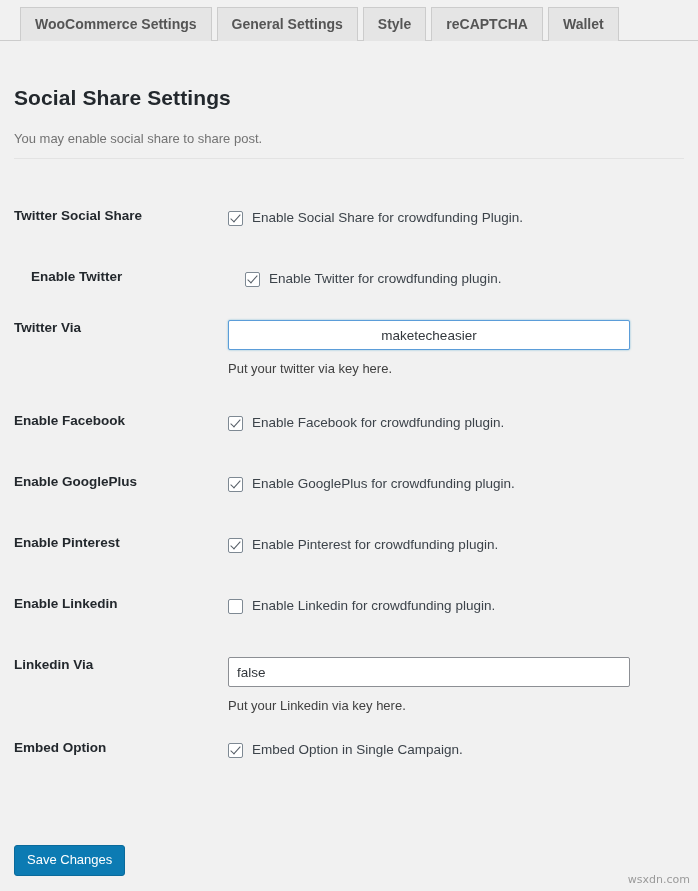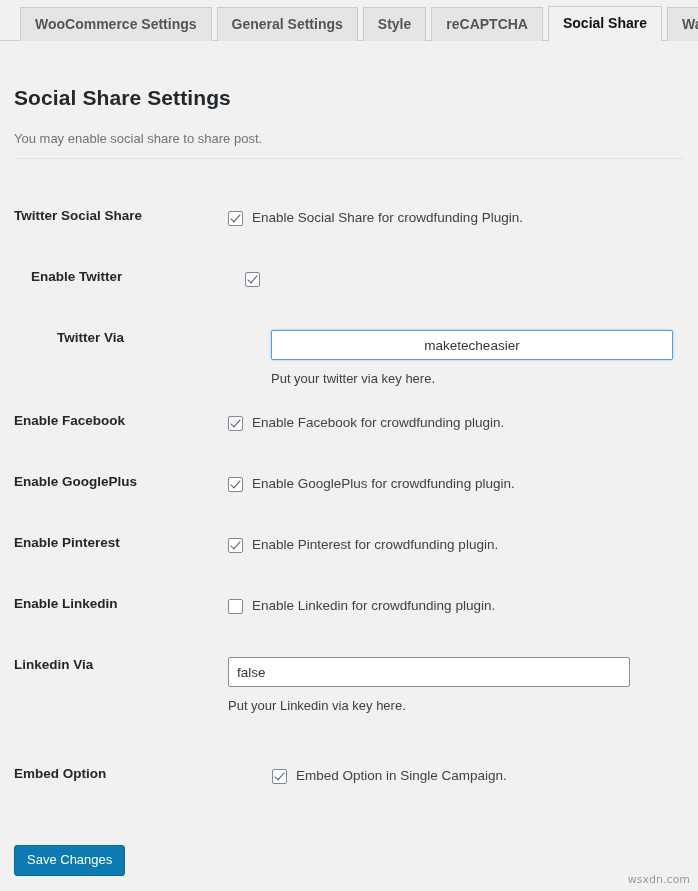--- a/index.html
+++ b/index.html
@@ -216,21 +216,20 @@
   }
 </style>
 </head>
 <body>
 
 <div class="tab-bar">
     <div class="tab">WooCommerce Settings</div>
     <div class="tab">General Settings</div>
     <div class="tab">Style</div>
     <div class="tab">reCAPTCHA</div>
-    <div class="tab active">Social Share</div>
     <div class="tab">Wallet</div>
   </div>
 
 <div class="page-title">Social Share Settings</div>
 <div class="page-desc">You may enable social share to share post.</div>
 <div class="divider"></div>
 
 <div class="form-table">
     <div class="form-row" style="position: absolute; top: 0px; left: 0px;">
       <div class="row-label">Twitter Social Share</div>
@@ -239,24 +238,25 @@
           <span class="cb checked"></span>
           <span class="cb-text">Enable Social Share for crowdfunding Plugin.</span>
         </label>
       </div>
     </div>
     <div class="form-row" style="position: absolute; top: 61px; left: 8px; margin-left: 9px;">
       <div class="row-label">Enable Twitter</div>
       <div class="row-field">
         <label class="cb-line">
           <span class="cb checked"></span>
-        </label>
-      </div>
-    </div>
-    <div class="form-row" style="position: absolute; top: 122px; left: 0px; padding-left: 43px;">
+          <span class="cb-text">Enable Twitter for crowdfunding plugin.</span>
+        </label>
+      </div>
+    </div>
+    <div class="form-row" style="position: absolute; top: 112px; left: 0px;">
       <div class="row-label">Twitter Via</div>
       <div class="row-field">
         <input type="text" class="text-input focused" value="maketecheasier" style="">
         <div class="help-text">Put your twitter via key here.</div>
       </div>
     </div>
     <div class="form-row" style="position: absolute; top: 205px; left: 0px;">
       <div class="row-label">Enable Facebook</div>
       <div class="row-field">
         <label class="cb-line">
@@ -292,21 +292,21 @@
         </label>
       </div>
     </div>
     <div class="form-row" style="position: absolute; top: 449px; left: 0px;">
       <div class="row-label">Linkedin Via</div>
       <div class="row-field">
         <input type="text" class="text-input" value="false" style="">
         <div class="help-text">Put your Linkedin via key here.</div>
       </div>
     </div>
-    <div class="form-row" style="position: absolute; top: 558px; left: 0px; gap: 44px;">
+    <div class="form-row" style="position: absolute; top: 532px; left: 0px;">
       <div class="row-label">Embed Option</div>
       <div class="row-field">
         <label class="cb-line">
           <span class="cb checked"></span>
           <span class="cb-text">Embed Option in Single Campaign.</span>
         </label>
       </div>
     </div>
   </div>
 

